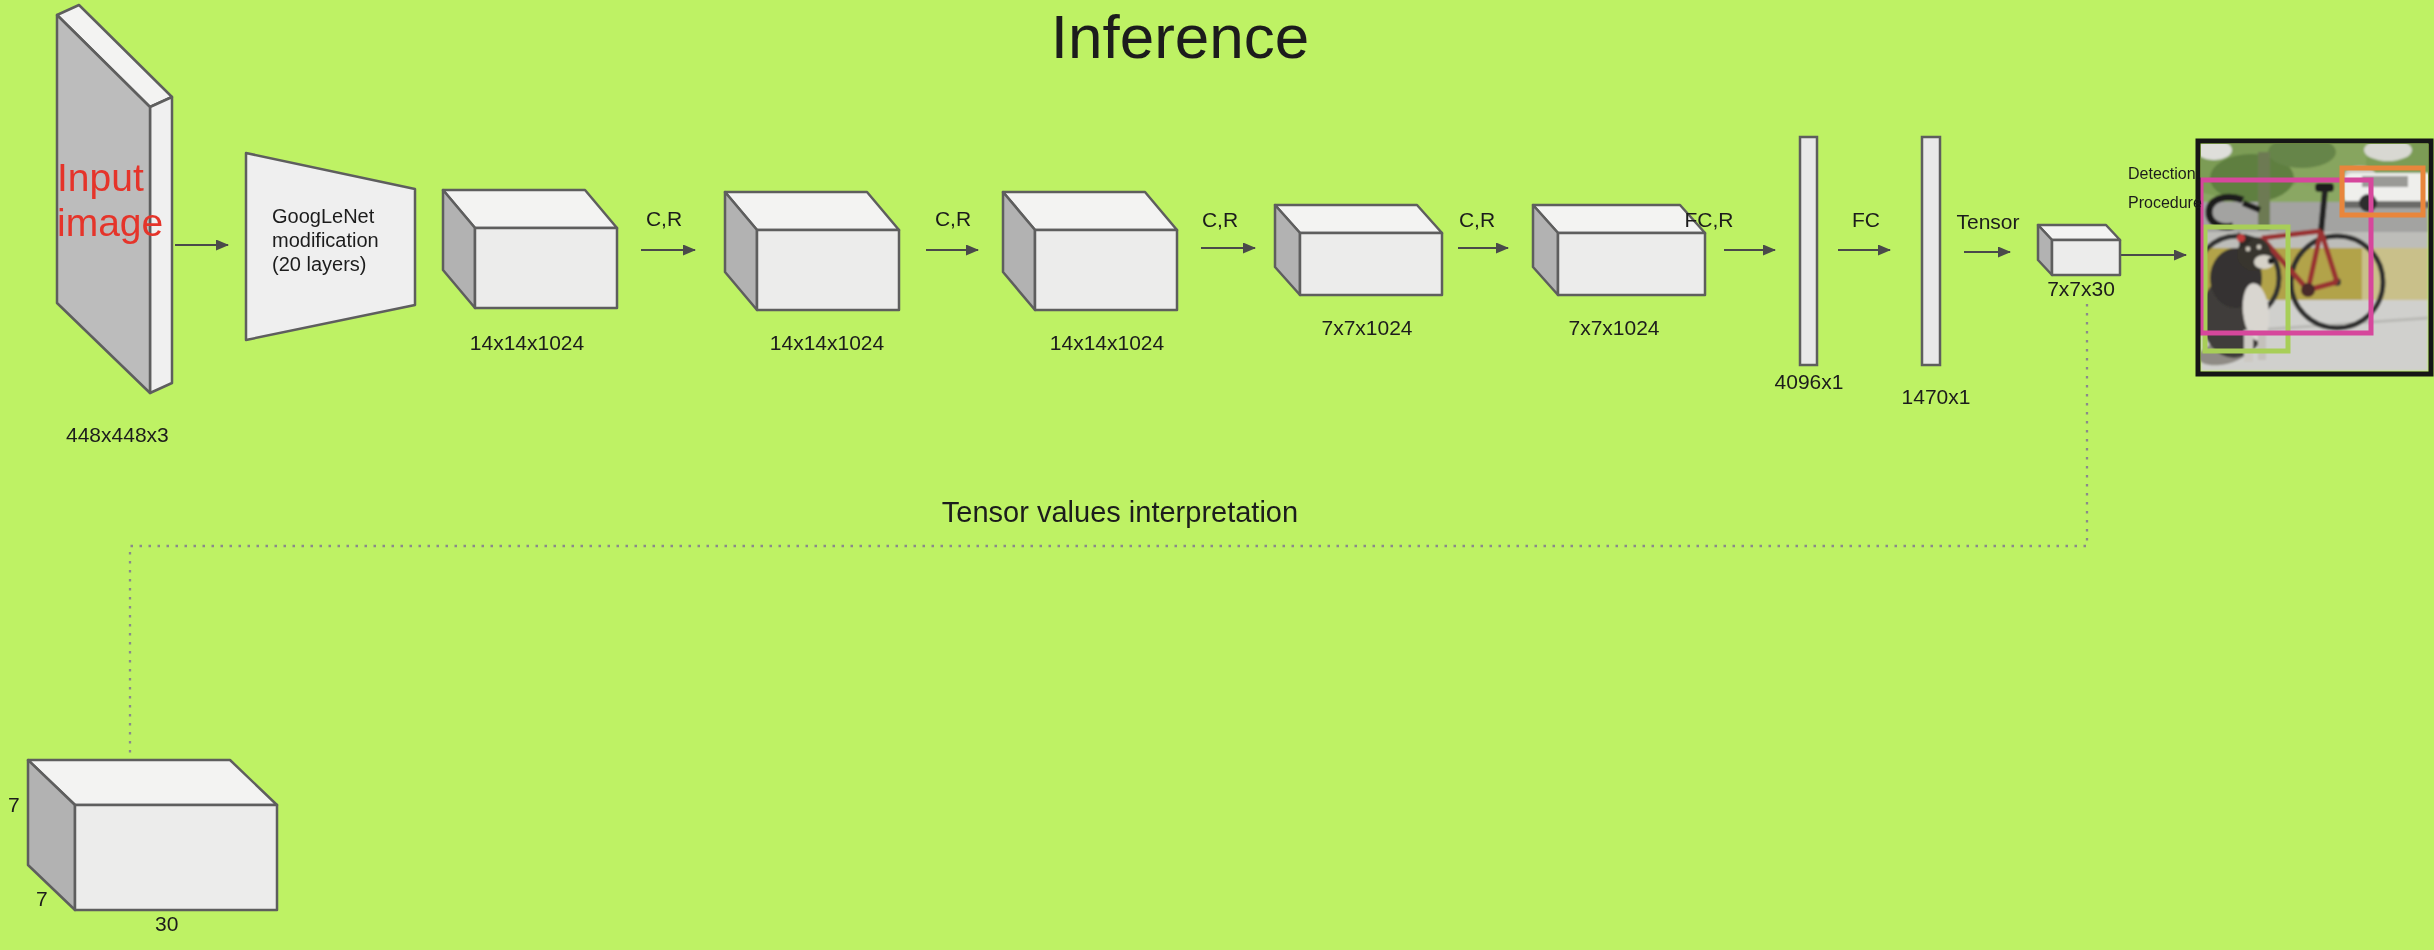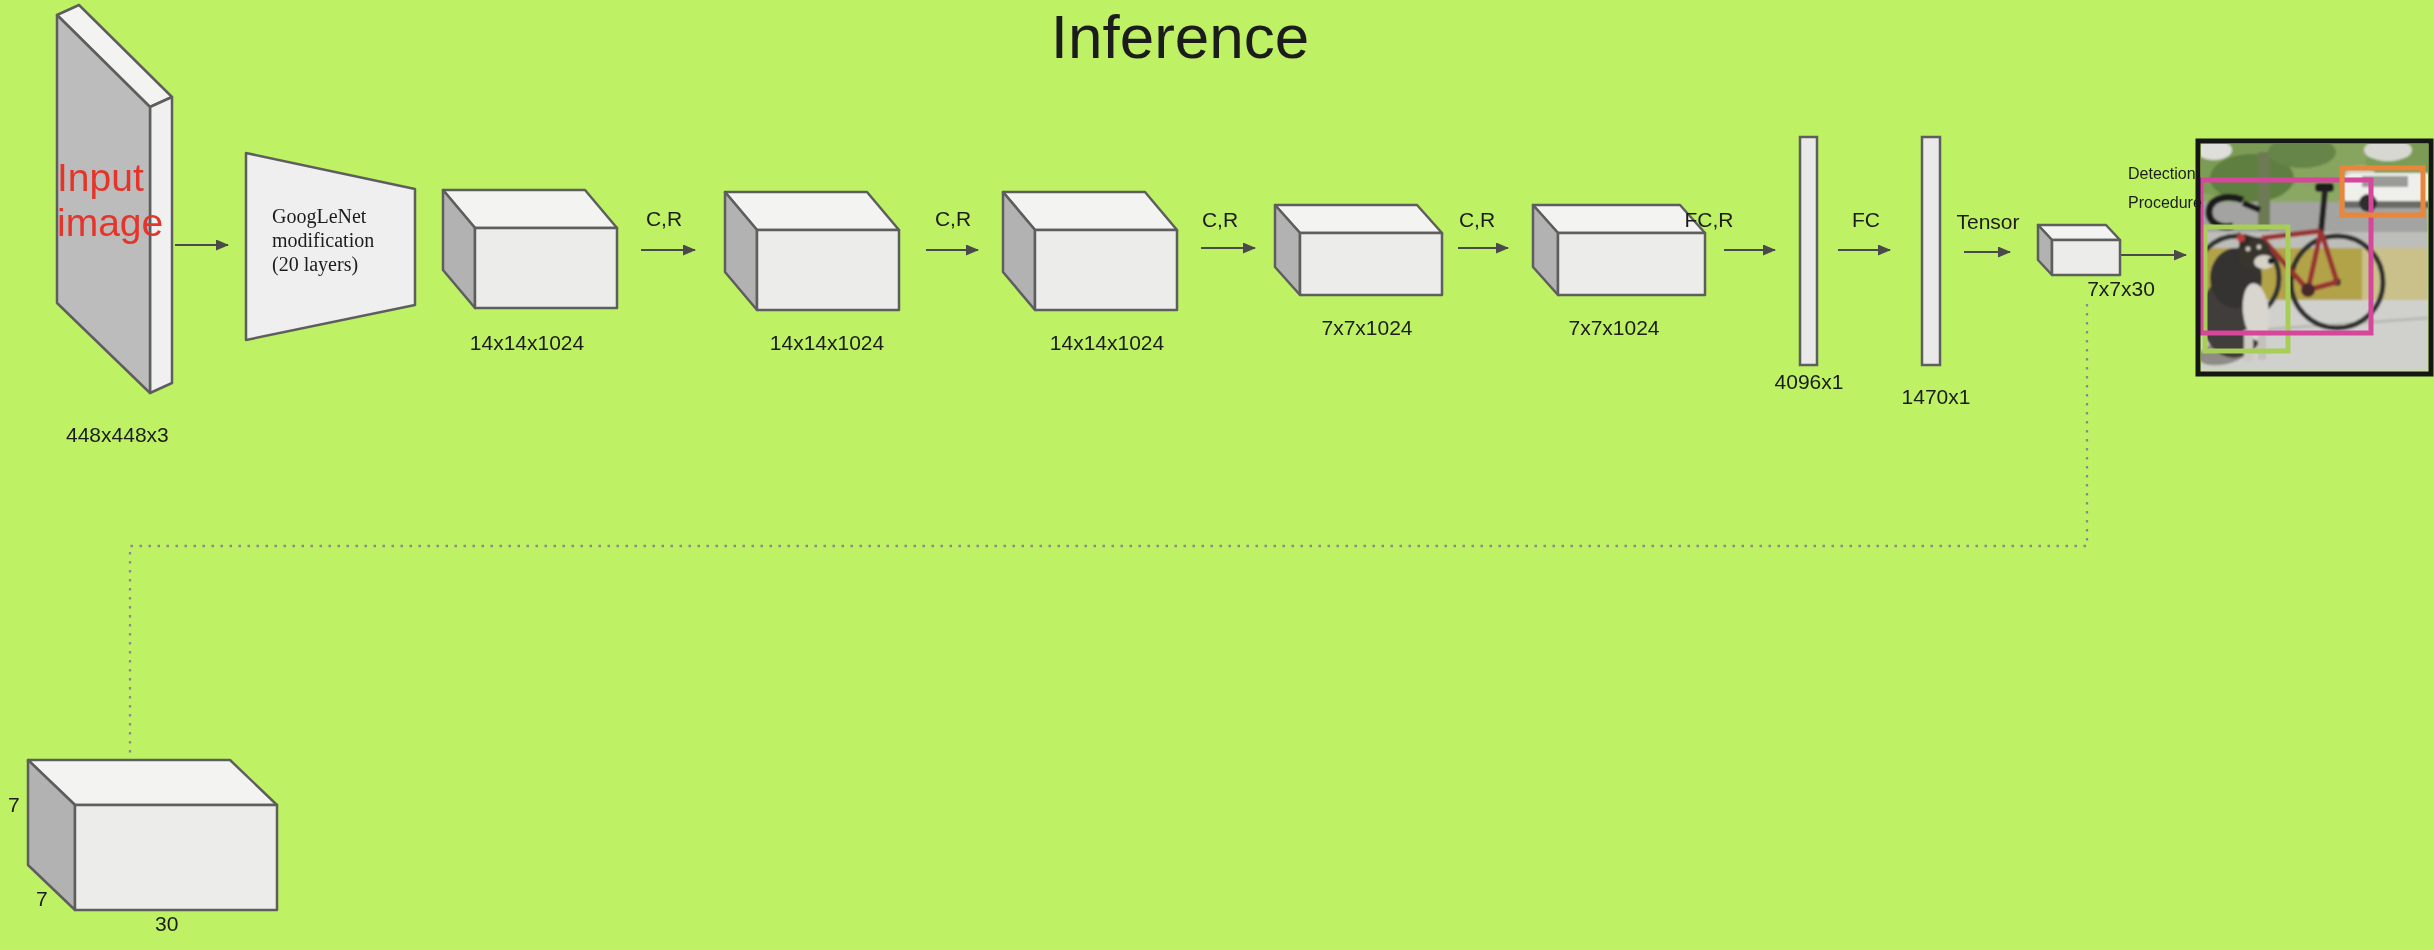--- a/index.html
+++ b/index.html
@@ -7,21 +7,21 @@
   .canvas{position:relative;width:2434px;height:950px;background:#bef264;
           font-family:"Liberation Sans",sans-serif;}
   .shapes{position:absolute;left:0;top:0;width:2434px;height:950px;}
   .label{position:absolute;color:#1c1c1c;white-space:nowrap;line-height:1.15;
          font-family:"Liberation Sans",sans-serif;}
   .center{transform:translateX(-50%);text-align:center;}
   .title{font-size:62px;}
   .dims{font-size:21px;}
   .op{font-size:21px;text-align:right;}
   .cap-red{font-size:39px;line-height:45px;font-weight:400;}
-  .backbone-text{font-size:20px;line-height:24px;font-family:Liberation Serif, serif;}
+  .backbone-text{font-size:20px;line-height:24px;}
   .det{font-size:16px;line-height:29px;margin-left:28px;}
   .tensor-cap{font-size:29px;}
   .face-front{fill:#ececeb;stroke:#5e5e5e;stroke-width:2.5;stroke-linejoin:round;}
   .face-top{fill:#f3f3f2;stroke:#5e5e5e;stroke-width:2.5;stroke-linejoin:round;}
   .face-side{fill:#b2b2b2;stroke:#5e5e5e;stroke-width:2.5;stroke-linejoin:round;}
   .slab-front{fill:#bcbcbc;stroke:#5e5e5e;stroke-width:2.5;stroke-linejoin:round;}
   .slab-side{fill:#f0f0f0;stroke:#5e5e5e;stroke-width:2.5;stroke-linejoin:round;}
   .trap{fill:#efefef;stroke:#5e5e5e;stroke-width:2.5;stroke-linejoin:round;}
   .bar{fill:#e9e9e9;stroke:#5e5e5e;stroke-width:2.5;}
   .arrow{stroke:#4a4a4a;stroke-width:2.2;}
@@ -202,25 +202,26 @@
   <div class="label op center" style="left:953px;top:207px;">C,R</div>
   <div class="label op center" style="left:1220px;top:208px;">C,R</div>
   <div class="label op center" style="left:1477px;top:208px;">C,R</div>
   <div class="label op center" style="left:1709px;top:208px;">FC,R</div>
   <div class="label op center" style="left:1866px;top:208px;">FC</div>
   <div class="label op center" style="left:1988px;top:210px;">Tensor</div>
 
   <div class="label dims center" style="left:1809px;top:370px;">4096x1</div>
   <div class="label dims center" style="left:1936px;top:385px;">1470x1</div>
 
-  <div class="label dims center" style="left:2081px;top:277px;margin-left:40px;">7x7x30</div>
+  <div class="label dims center" style="left:2081px;top:277px;">7x7x30</div>
 
   <div class="label det" style="left:2100px;top:159px;">
     <div>Detection</div>
     <div>Procedure</div>
   </div>
 
+  <div class="label tensor-cap center" style="left:1120px;top:496px;">Tensor values interpretation</div>
 
   <div class="label dims" style="left:8px;top:793px;">7</div>
   <div class="label dims" style="left:36px;top:887px;">7</div>
   <div class="label dims" style="left:155px;top:912px;">30</div>
 
 </div>
 
 </body></html>

